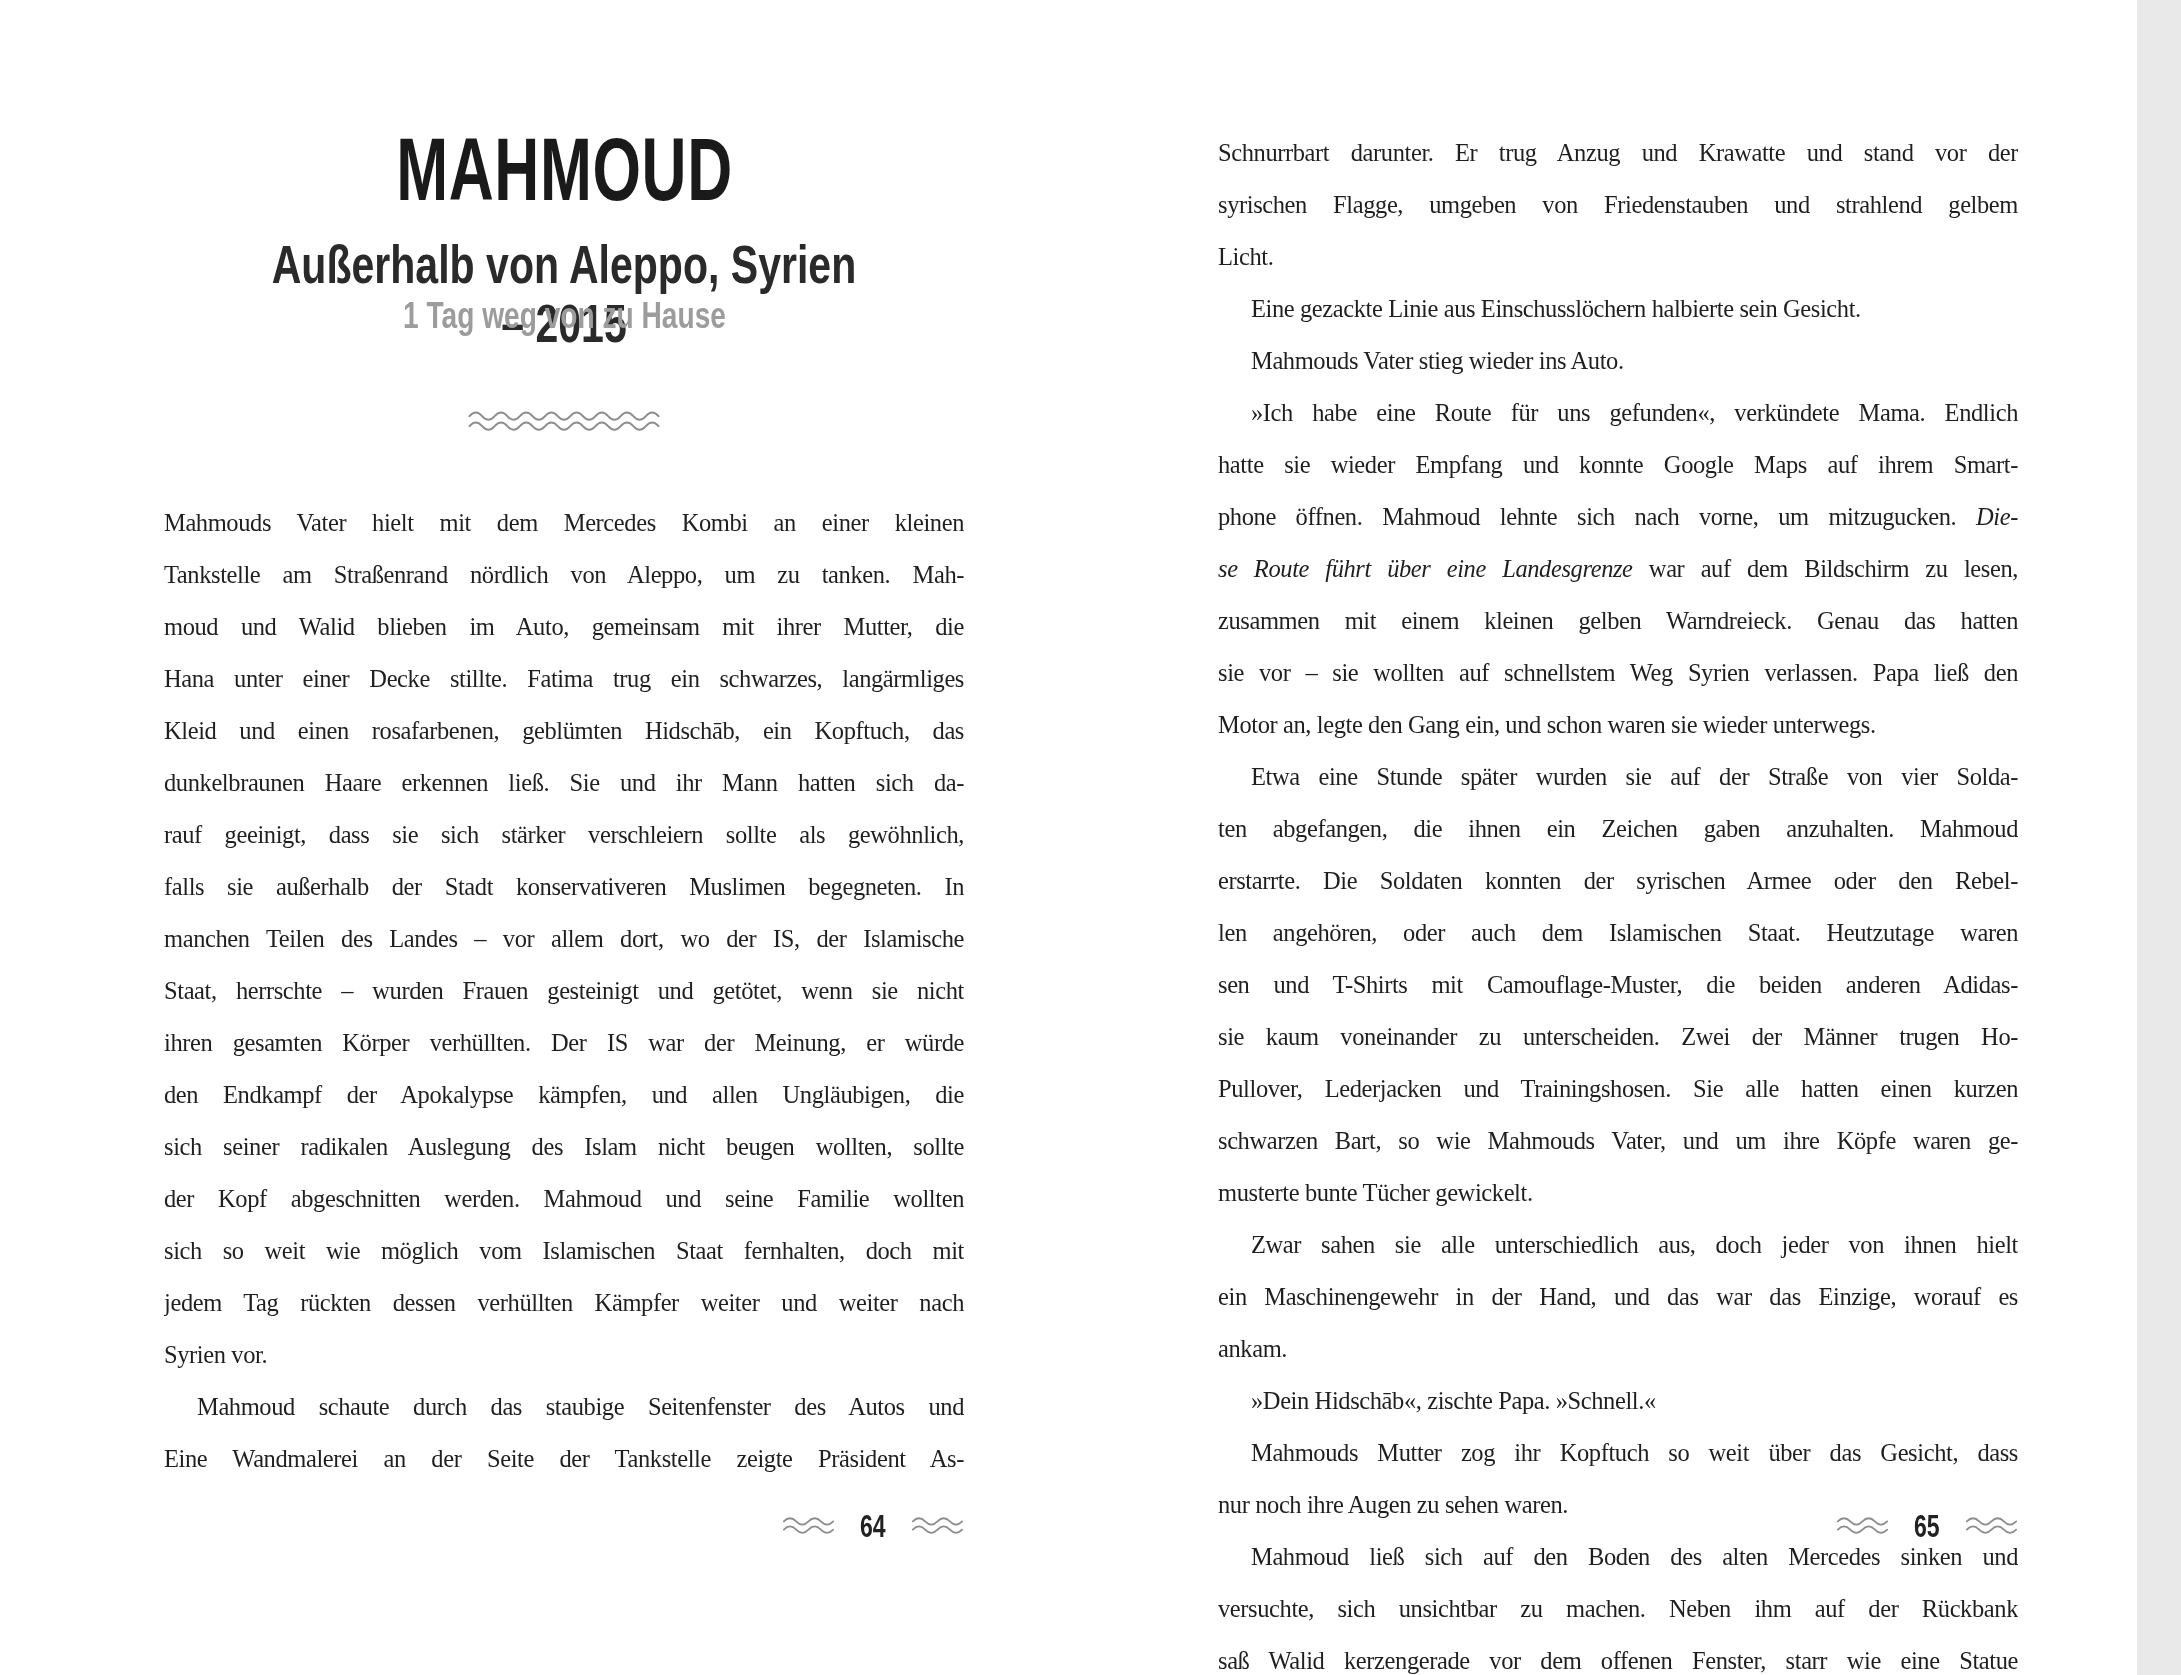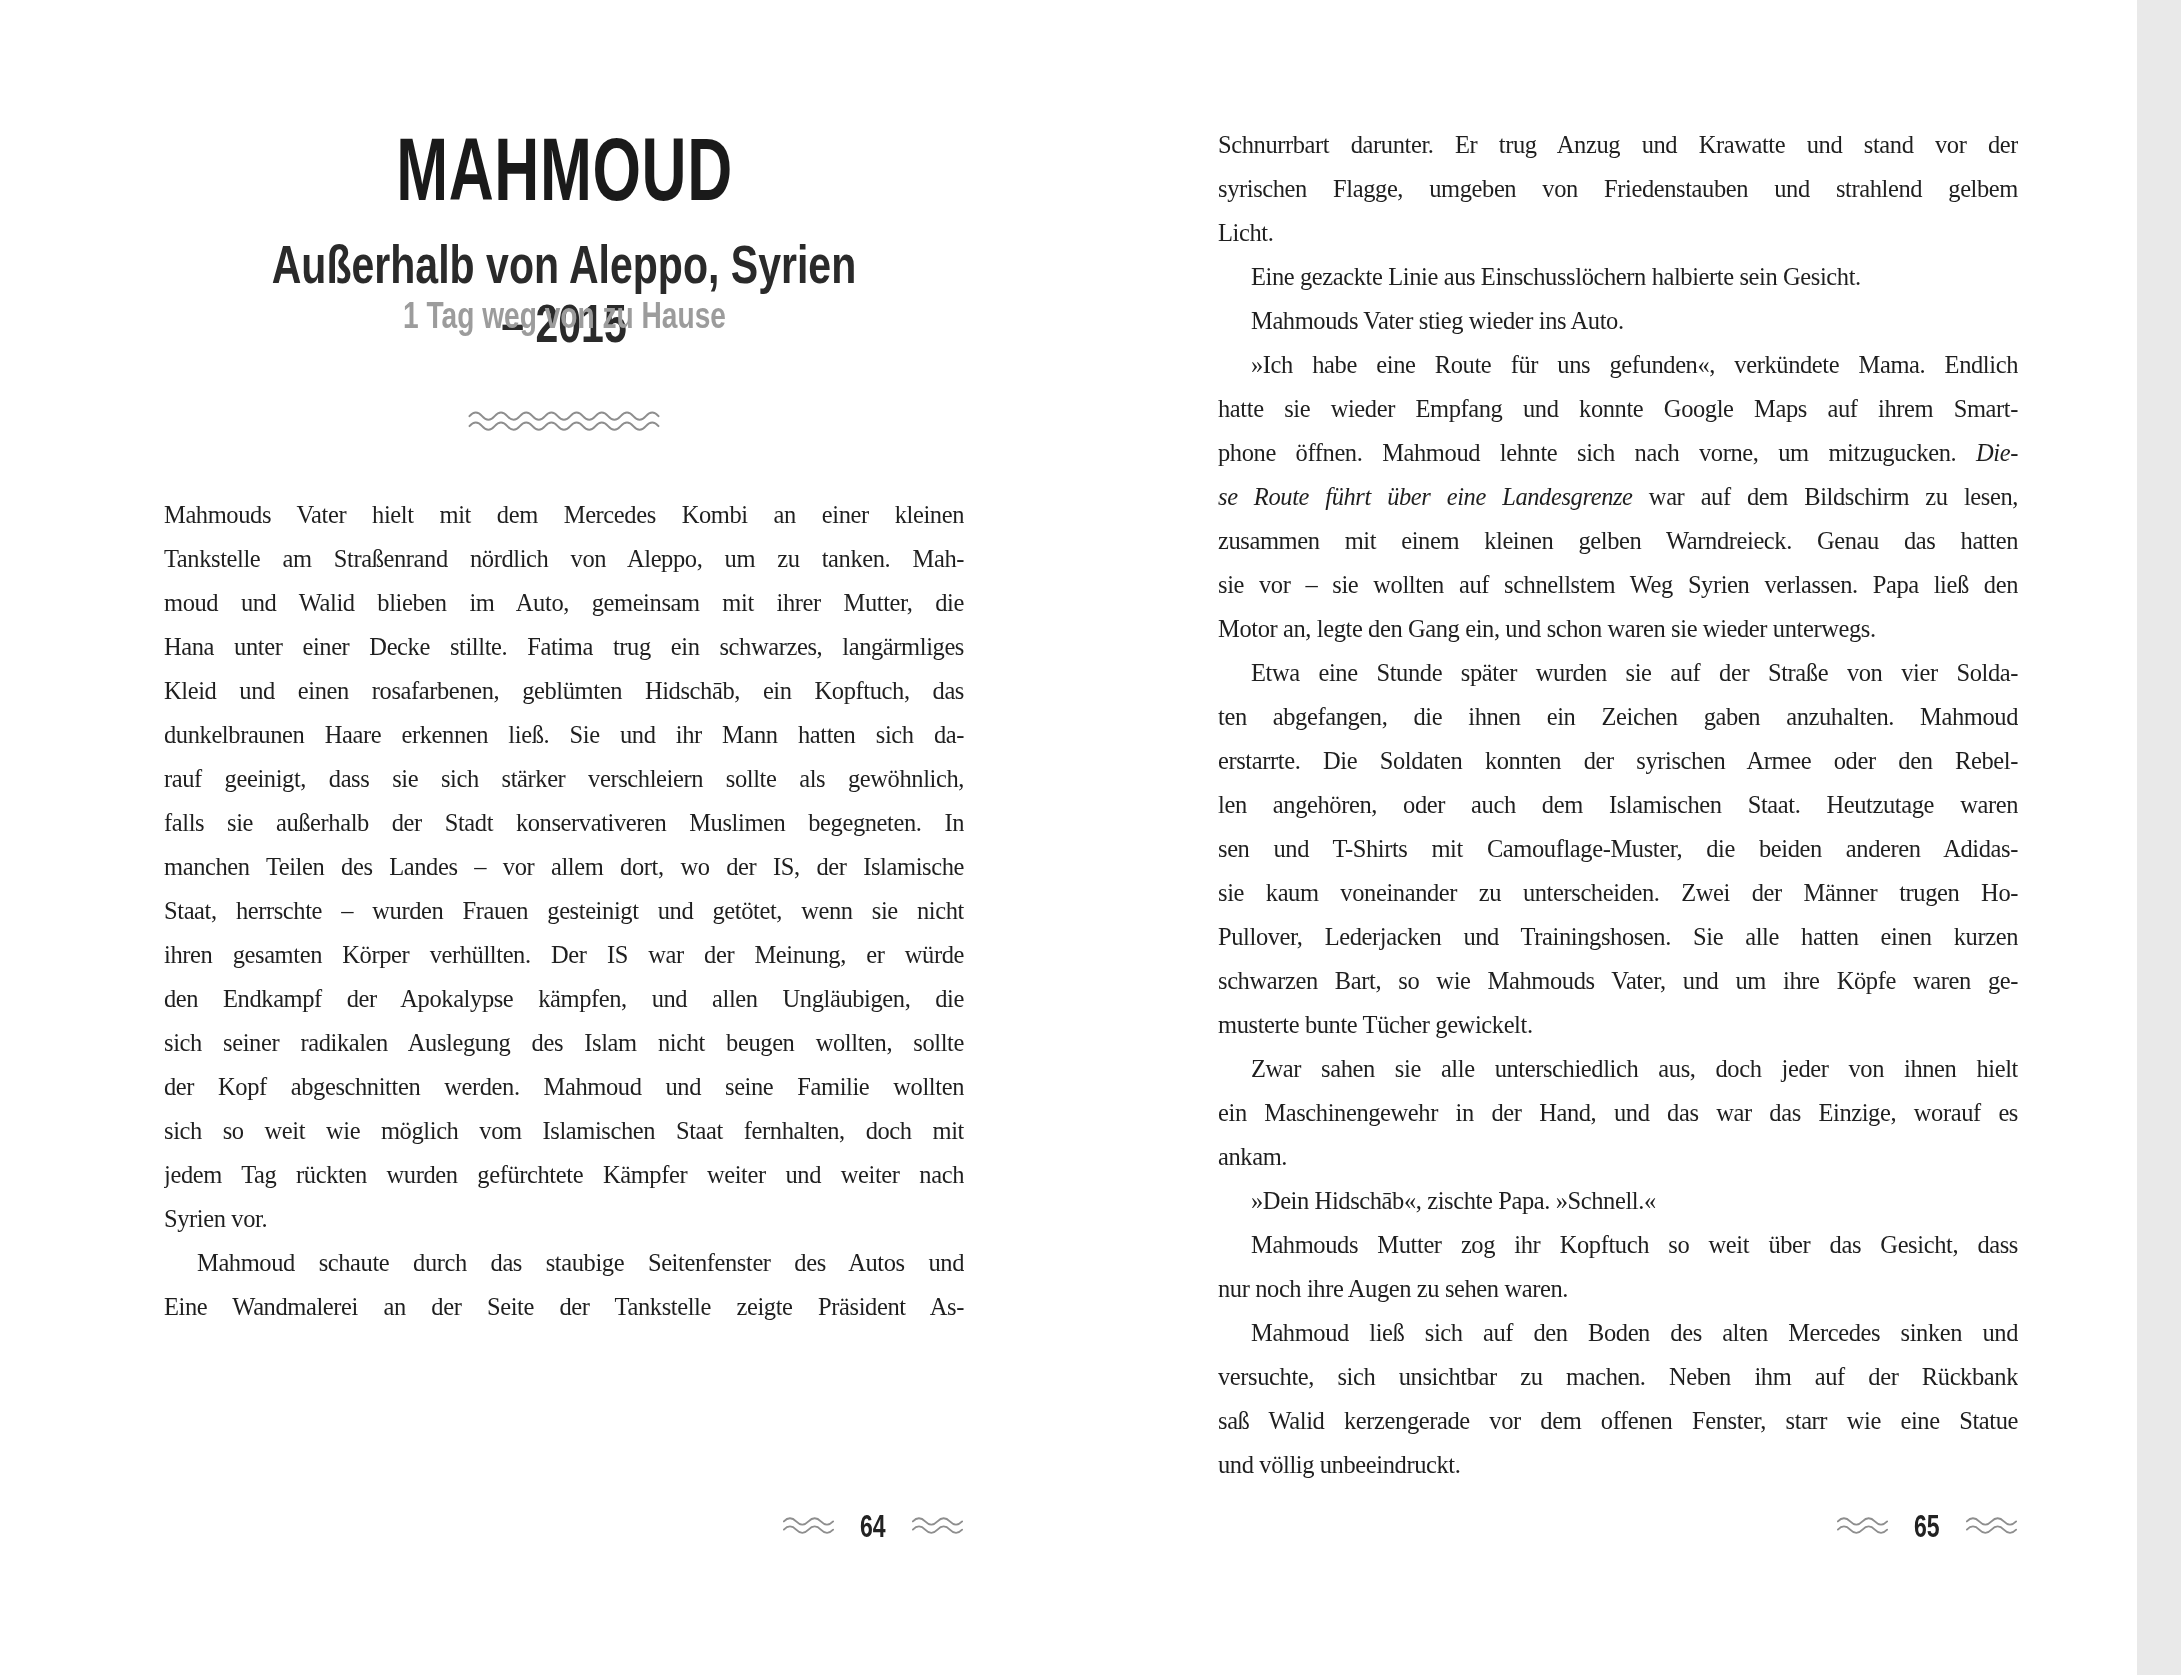--- a/index.html
+++ b/index.html
@@ -38,21 +38,21 @@
   .ornament-header{
     position:absolute; left:0; right:0; top:409px;
     display:flex; justify-content:center;
   }
 
   .body-text{position:absolute; left:0; right:0;}
   .body-text.left{top:493px;}
   .body-text.right{top:123px;}
   .bl{
     height:44px; line-height:44px; font-size:24.5px; letter-spacing:-0.4px;
-    text-align:justify; text-align-last:justify; overflow:hidden;
+    text-align:justify; text-align-last:justify; overflow:hidden;margin-top:8px;
   }
   .bl.last{text-align-last:left;}
   .bl.ind{text-indent:33px;}
   .bl i{font-style:italic;}
 
   .page-footer{
     position:absolute; left:0; right:0; top:1498px; height:55px;
     display:flex; align-items:center; justify-content:flex-end; gap:20px;
   }
   .page-number{
@@ -99,21 +99,21 @@
         <div class="bl"><span>dunkelbraunen Haare erkennen ließ. Sie und ihr Mann hatten sich da-</span></div>
         <div class="bl"><span>rauf geeinigt, dass sie sich stärker verschleiern sollte als gewöhnlich,</span></div>
         <div class="bl"><span>falls sie außerhalb der Stadt konservativeren Muslimen begegneten. In</span></div>
         <div class="bl"><span>manchen Teilen des Landes – vor allem dort, wo der IS, der Islamische</span></div>
         <div class="bl"><span>Staat, herrschte – wurden Frauen gesteinigt und getötet, wenn sie nicht</span></div>
         <div class="bl"><span>ihren gesamten Körper verhüllten. Der IS war der Meinung, er würde</span></div>
         <div class="bl"><span>den Endkampf der Apokalypse kämpfen, und allen Ungläubigen, die</span></div>
         <div class="bl"><span>sich seiner radikalen Auslegung des Islam nicht beugen wollten, sollte</span></div>
         <div class="bl"><span>der Kopf abgeschnitten werden. Mahmoud und seine Familie wollten</span></div>
         <div class="bl"><span>sich so weit wie möglich vom Islamischen Staat fernhalten, doch mit</span></div>
-        <div class="bl"><span>jedem Tag rückten wurden gefürchtete Kämpfer weiter und weiter nach</span></div>
+        <div class="bl"><span>jedem Tag rückten dessen verhüllten Kämpfer weiter und weiter nach</span></div>
         <div class="bl last"><span>Syrien vor.</span></div>
         <div class="bl ind"><span>Mahmoud schaute durch das staubige Seitenfenster des Autos und</span></div>
         <div class="bl"><span>Eine Wandmalerei an der Seite der Tankstelle zeigte Präsident As-</span></div>
       </div>
 
     <div class="page-footer">
       <svg class="wave-svg" width="53" height="22" viewBox="0 0 58 24">
         <g fill="none" stroke="#8e8e8e" stroke-width="2" stroke-linecap="round">
           <path d="M2,7 q6.75,-7 13.5,0 t13.5,0 t13.5,0 t13.5,0"></path>
           <path d="M2,16 q6.75,-7 13.5,0 t13.5,0 t13.5,0 t13.5,0"></path>

